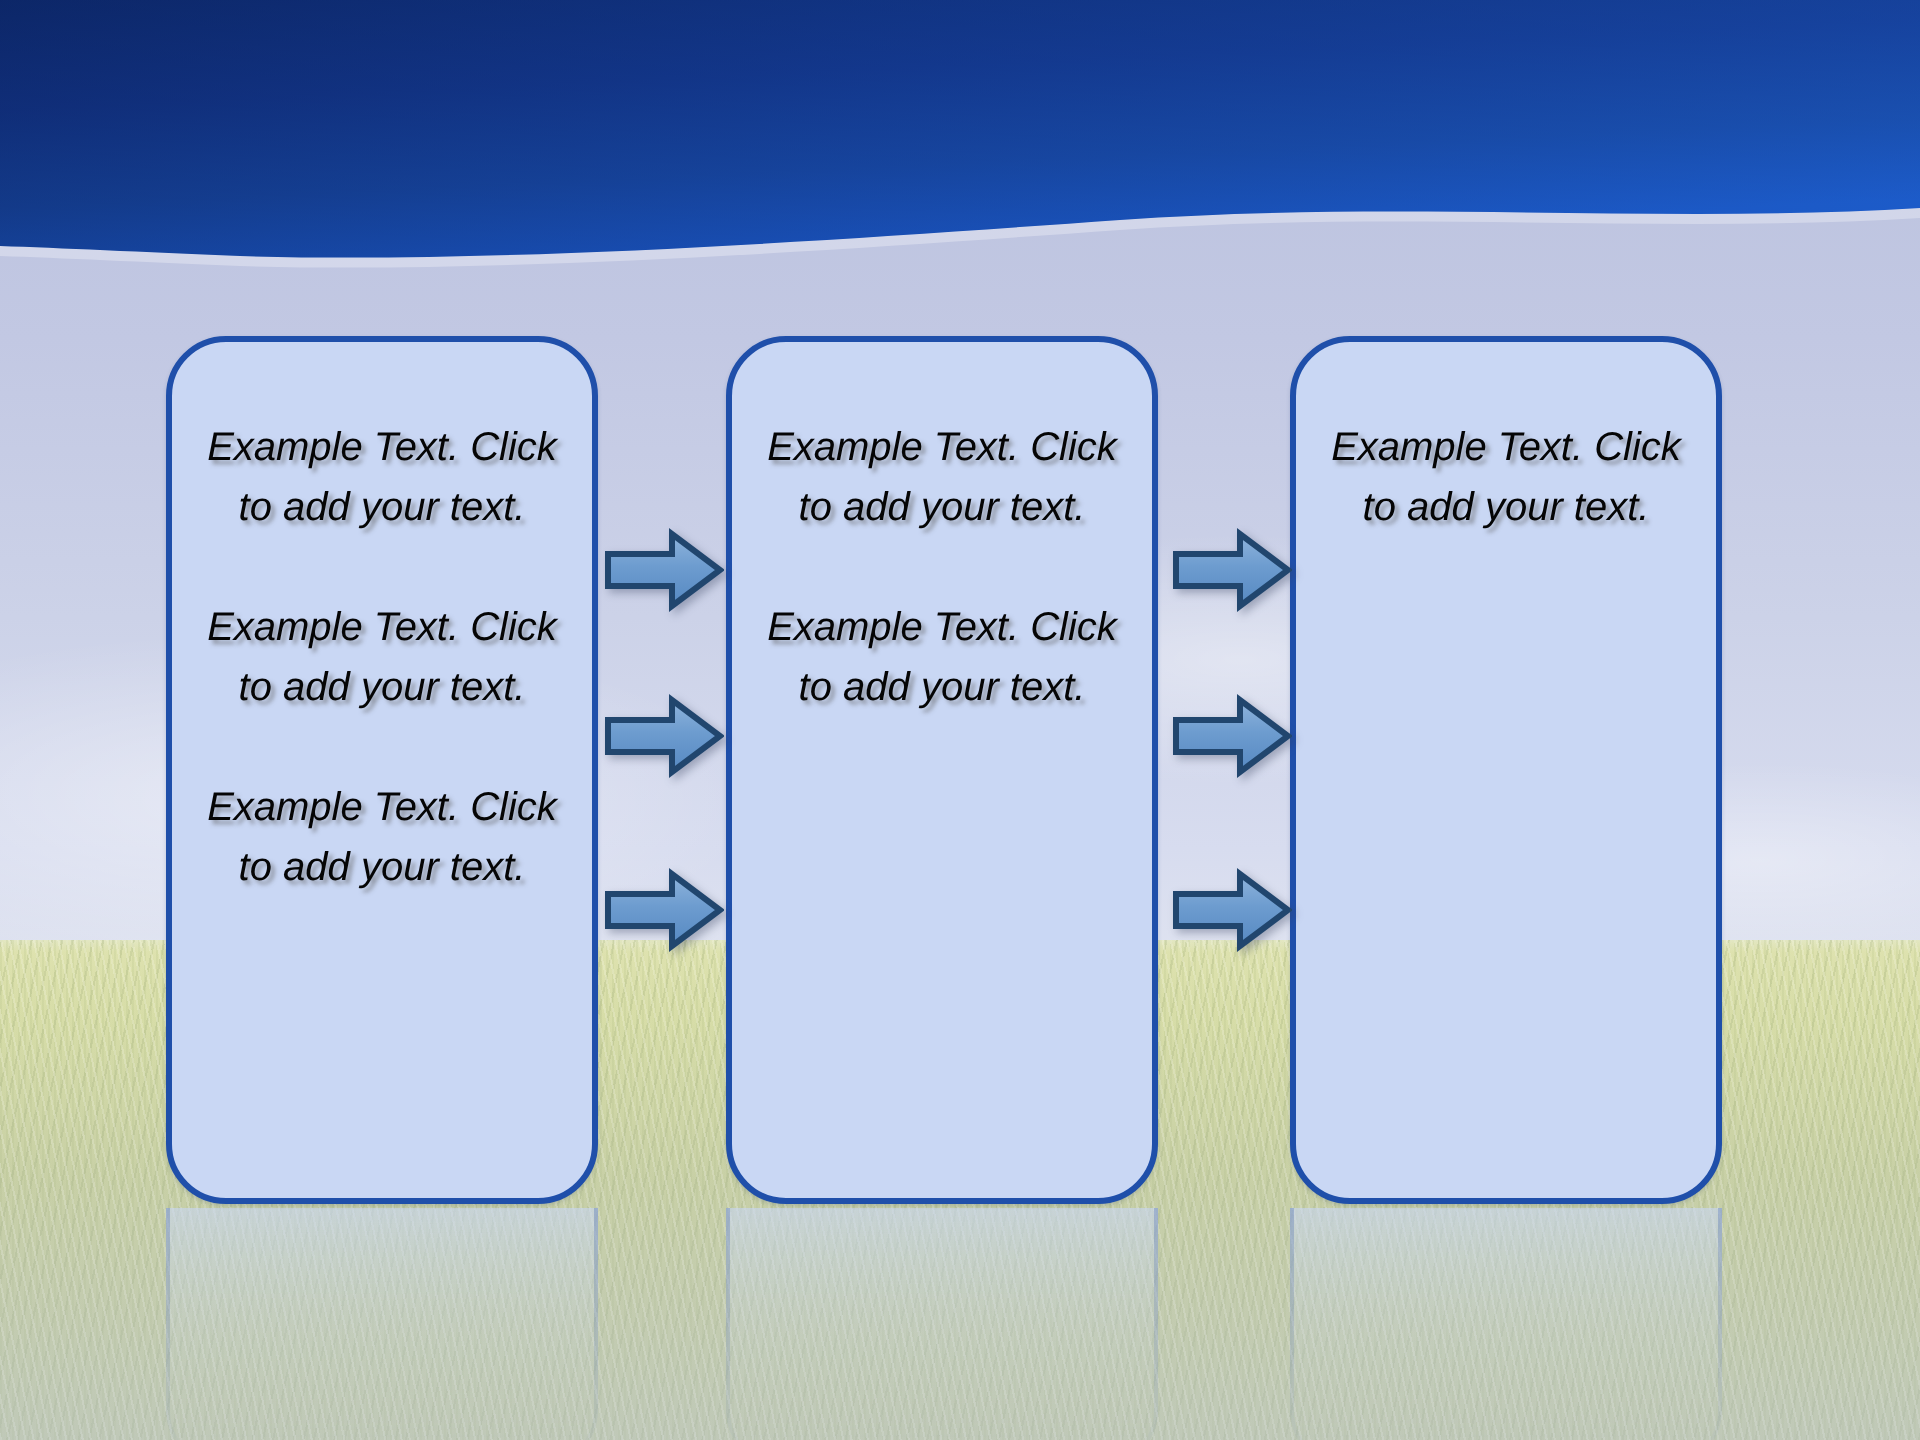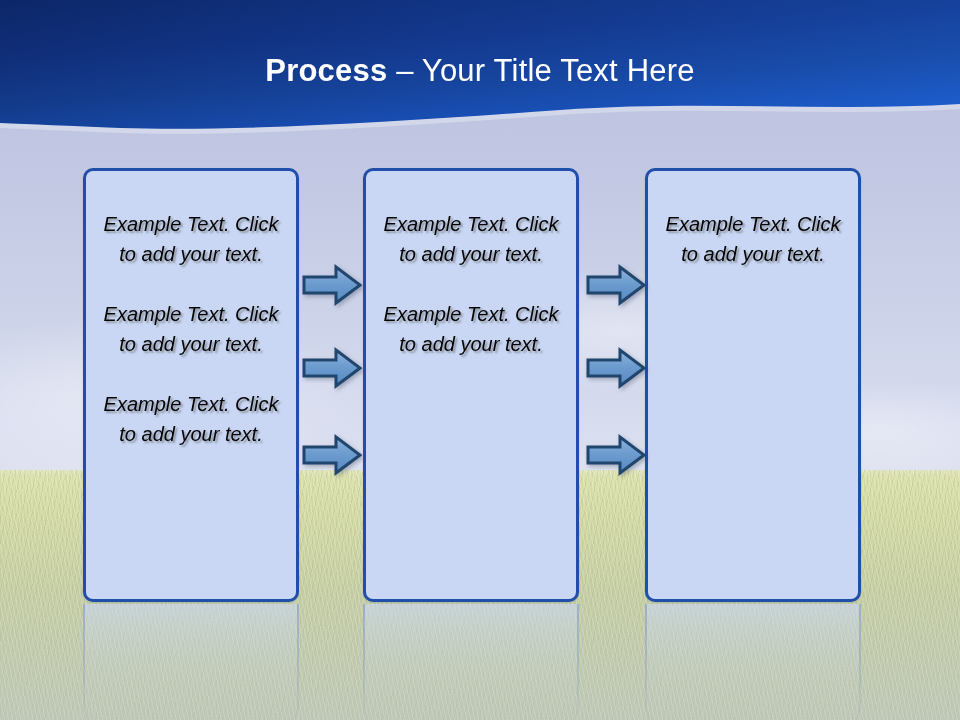--- a/index.html
+++ b/index.html
@@ -79,21 +79,21 @@
   .title .strong { font-weight: 700; }
 
   
   .pbox {
     position: absolute;
     top: 168px;
     width: 216px;
     height: 434px;
     box-sizing: border-box;
     border: 3px solid #1f4faa;
-    border-radius: 10px;
+    border-radius: 30px;
     background: #c9d7f4;
     box-shadow: 0 1px 2px rgba(40,60,110,0.18);
   }
   .pbox .inner {
     position: absolute;
     left: 10px;
     right: 10px;
     top: 38px;
   }
   .ptext {
@@ -162,23 +162,20 @@
           <stop offset="45%" stop-color="#15409a"></stop>
           <stop offset="100%" stop-color="#1d5ac4"></stop>
         </linearGradient>
       </defs>
       <path d="M0,0 L960,0 L960,104 C830,112 700,100 560,110 C420,120 250,132 120,128 C70,126 30,124 0,123 Z" fill="url(#hdrGrad)"></path>
       <path d="M0,0 L960,0 L960,104 C830,112 700,100 560,110 C420,120 250,132 120,128 C70,126 30,124 0,123 Z" fill="url(#hdrGradH)" opacity="0.45"></path>
       <path d="M0,123 C30,124 70,126 120,128 C250,132 420,120 560,110 C700,100 830,112 960,104 L960,109 C830,117 700,105 560,115 C420,125 250,137 120,133 C70,131 30,129 0,128 Z" fill="#ffffff" opacity="0.30"></path>
     </svg>
   </div>
 
-  <div class="title">
-    <span class="strong">Process</span><span> – Your Title Text Here</span>
-  </div>
 
   <div class="reflection" id="refl1"></div>
   <div class="reflection" id="refl2"></div>
   <div class="reflection" id="refl3"></div>
 
   <div class="pbox" id="box1">
     <div class="inner">
       <p class="ptext">Example Text. Click  to add your text.</p>
       <p class="ptext">Example Text. Click  to add your text.</p>
       <p class="ptext">Example Text. Click  to add your text.</p>

